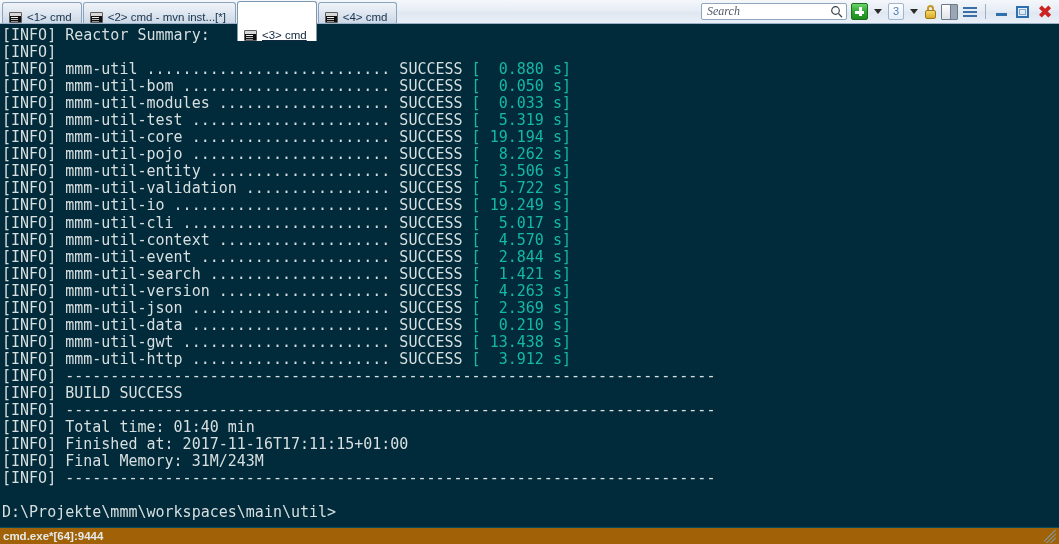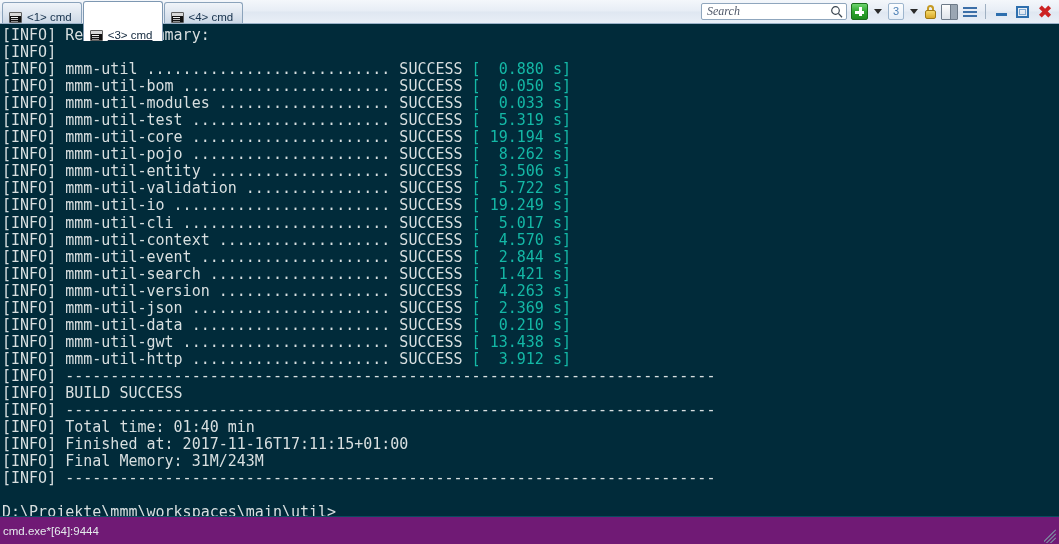--- a/index.html
+++ b/index.html
@@ -278,31 +278,32 @@
     position: relative;
     white-space: pre;
     letter-spacing: 0px;
   }
   .console .line { height: 17.05px; }
   .console .tail { color: #14b8a6; }
   .console .prompt-line { margin-top: 17px; }
 
   
   .statusbar {
-    height: 28px;
-    background: #701a75;
+    height: 17px;
+    background: #a16207;
     color: #e4eaec;
     font-family: "Liberation Sans", sans-serif;
     font-size: 11.5px;
     display: flex;
     align-items: center;
     padding: 0 0 0 3px;
     box-sizing: border-box;
     border-top: 1px solid #0a4a5f;
     position: relative;
+    font-weight: bold;
   }
   .status-left { flex: 0 0 auto; white-space: nowrap; }
   .status-right {
     margin-left: auto;
     display: flex;
     align-items: center;
     gap: 0;
     white-space: nowrap;
     padding-right: 14px;
   }
@@ -328,20 +329,24 @@
 </head>
 <body>
 
 <div id="app">
 
   <div class="titlebar">
     <div class="tabs" id="tabstrip">
         <div class="tab">
           <span class="tab-ico"></span>
           <span>&lt;1&gt; cmd</span>
+        </div>
+        <div class="tab">
+          <span class="tab-ico"></span>
+          <span>&lt;2&gt; cmd - mvn  inst...[*]</span>
         </div>
         <div class="tab active">
           <span class="tab-ico"></span>
           <span>&lt;3&gt; cmd</span>
         </div>
         <div class="tab">
           <span class="tab-ico"></span>
           <span>&lt;4&gt; cmd</span>
         </div>
       </div>

